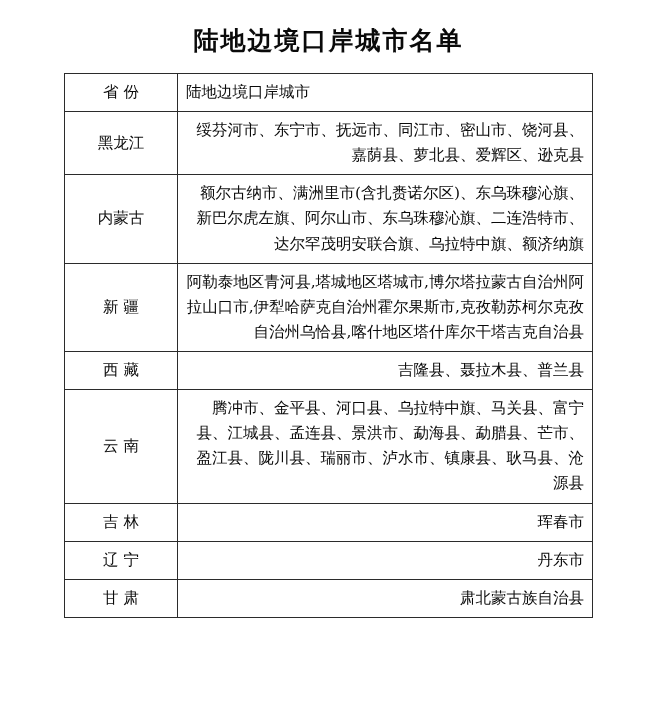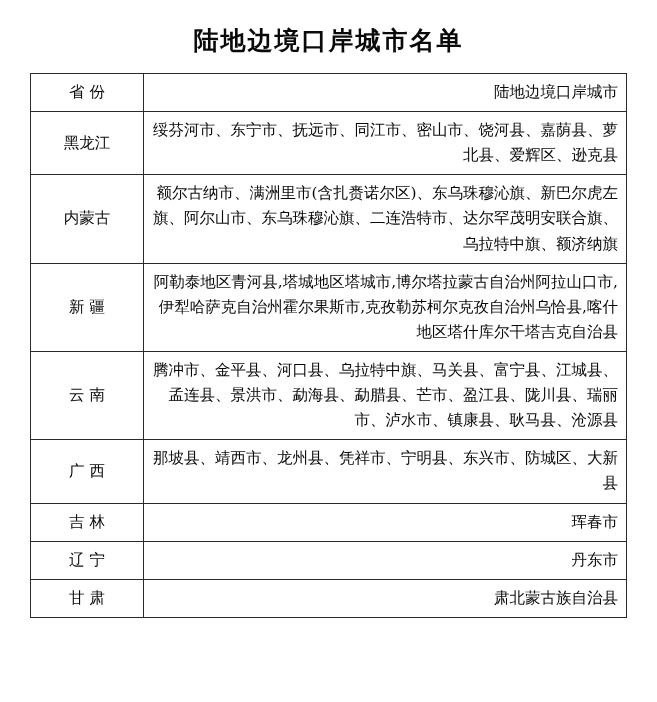--- a/index.html
+++ b/index.html
@@ -25,38 +25,38 @@
   .doc-title {
     text-align: center;
     font-size: 25px;
     font-weight: bold;
     letter-spacing: 2px;
     margin: 24px 0 16px 0;
     font-family: "DejaVu Serif", "Liberation Serif", serif;
   }
   table.main-table {
     border-collapse: collapse;
-    width: 597px;
+    width: 529px;
     margin: 0 auto;
     table-layout: fixed;
   }
   table.main-table td, table.main-table th {
     border: 1px solid #2b2b2b;
     vertical-align: middle;
     padding: 6px 8px;
     font-size: 15.5px;
     line-height: 1.62;
   }
   th.col-province, td.province {
     width: 96px;
     text-align: center;
     white-space: nowrap;
   }
   th.col-cities {
-    text-align: right;
+    text-align: left;
   }
   td.cities {
     text-align: right;
     padding-left: 10px;
     padding-right: 6px;
   }
   th {
     font-weight: normal;
     font-size: 16px;
     padding-top: 8px;
@@ -84,26 +84,26 @@
       </tr>
       <tr>
         <td class="province">内蒙古</td>
         <td class="cities">额尔古纳市、满洲里市(含扎赉诺尔区)、东乌珠穆沁旗、新巴尔虎左旗、阿尔山市、东乌珠穆沁旗、二连浩特市、达尔罕茂明安联合旗、乌拉特中旗、额济纳旗</td>
       </tr>
       <tr>
         <td class="province">新  疆</td>
         <td class="cities">阿勒泰地区青河县,塔城地区塔城市,博尔塔拉蒙古自治州阿拉山口市,伊犁哈萨克自治州霍尔果斯市,克孜勒苏柯尔克孜自治州乌恰县,喀什地区塔什库尔干塔吉克自治县</td>
       </tr>
       <tr>
+        <td class="province">西  藏</td>
+        <td class="cities">吉隆县、聂拉木县、普兰县</td>
+      </tr>
+      <tr>
         <td class="province">云  南</td>
         <td class="cities">腾冲市、金平县、河口县、乌拉特中旗、马关县、富宁县、江城县、孟连县、景洪市、勐海县、勐腊县、芒市、盈江县、陇川县、瑞丽市、泸水市、镇康县、耿马县、沧源县</td>
-      </tr>
-      <tr>
-        <td class="province">广  西</td>
-        <td class="cities">那坡县、靖西市、龙州县、凭祥市、宁明县、东兴市、防城区、大新县</td>
       </tr>
       <tr>
         <td class="province">吉  林</td>
         <td class="cities">珲春市</td>
       </tr>
       <tr>
         <td class="province">辽  宁</td>
         <td class="cities">丹东市</td>
       </tr>
       <tr>

